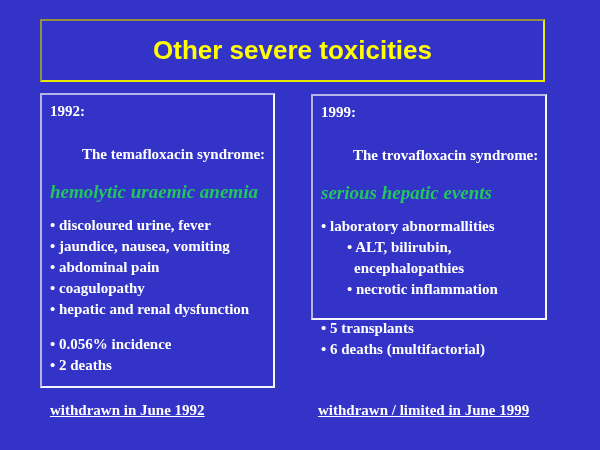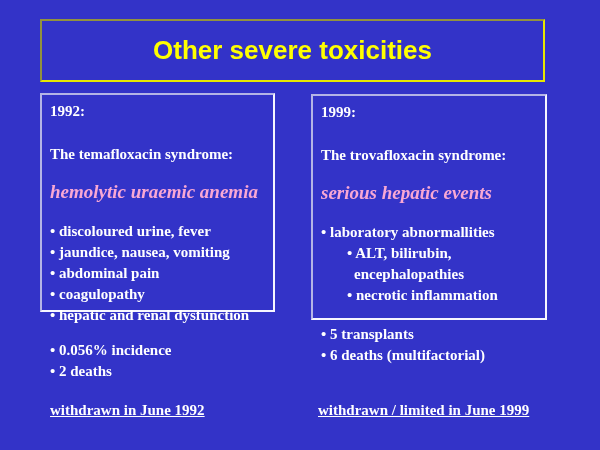--- a/index.html
+++ b/index.html
@@ -50,43 +50,44 @@
     padding: 6px 6px 0 8px;
     color: #FFFFFF;
     font-weight: bold;
     font-size: 15px;
     line-height: 21px;
   }
   .panel-left {
     left: 40px;
     top: 93px;
     width: 235px;
-    height: 219px;
+    height: 295px;
   }
   .panel-right {
     left: 311px;
     top: 94px;
     width: 236px;
     height: 226px;
   }
   .line {
     white-space: nowrap;
   }
   .year {
     margin-bottom: 22px;
   }
   .syndrome {
     margin-bottom: 15px;
+    margin-left: 32px;
   }
   .highlight {
     font-style: italic;
     font-size: 19px;
     line-height: 24px;
-    color: #f9a8d4;
-    margin-bottom: 17px;
+    color: #22c55e;
+    margin-bottom: 11px;
     white-space: nowrap;
   }
   .indent1 { margin-left: 26px; }
   .indent2 { margin-left: 33px; }
   .gap-sm { height: 14px; }
   .gap-md { height: 18px; }
   .caption {
     position: absolute;
     top: 402px;
     color: #FFFFFF;

